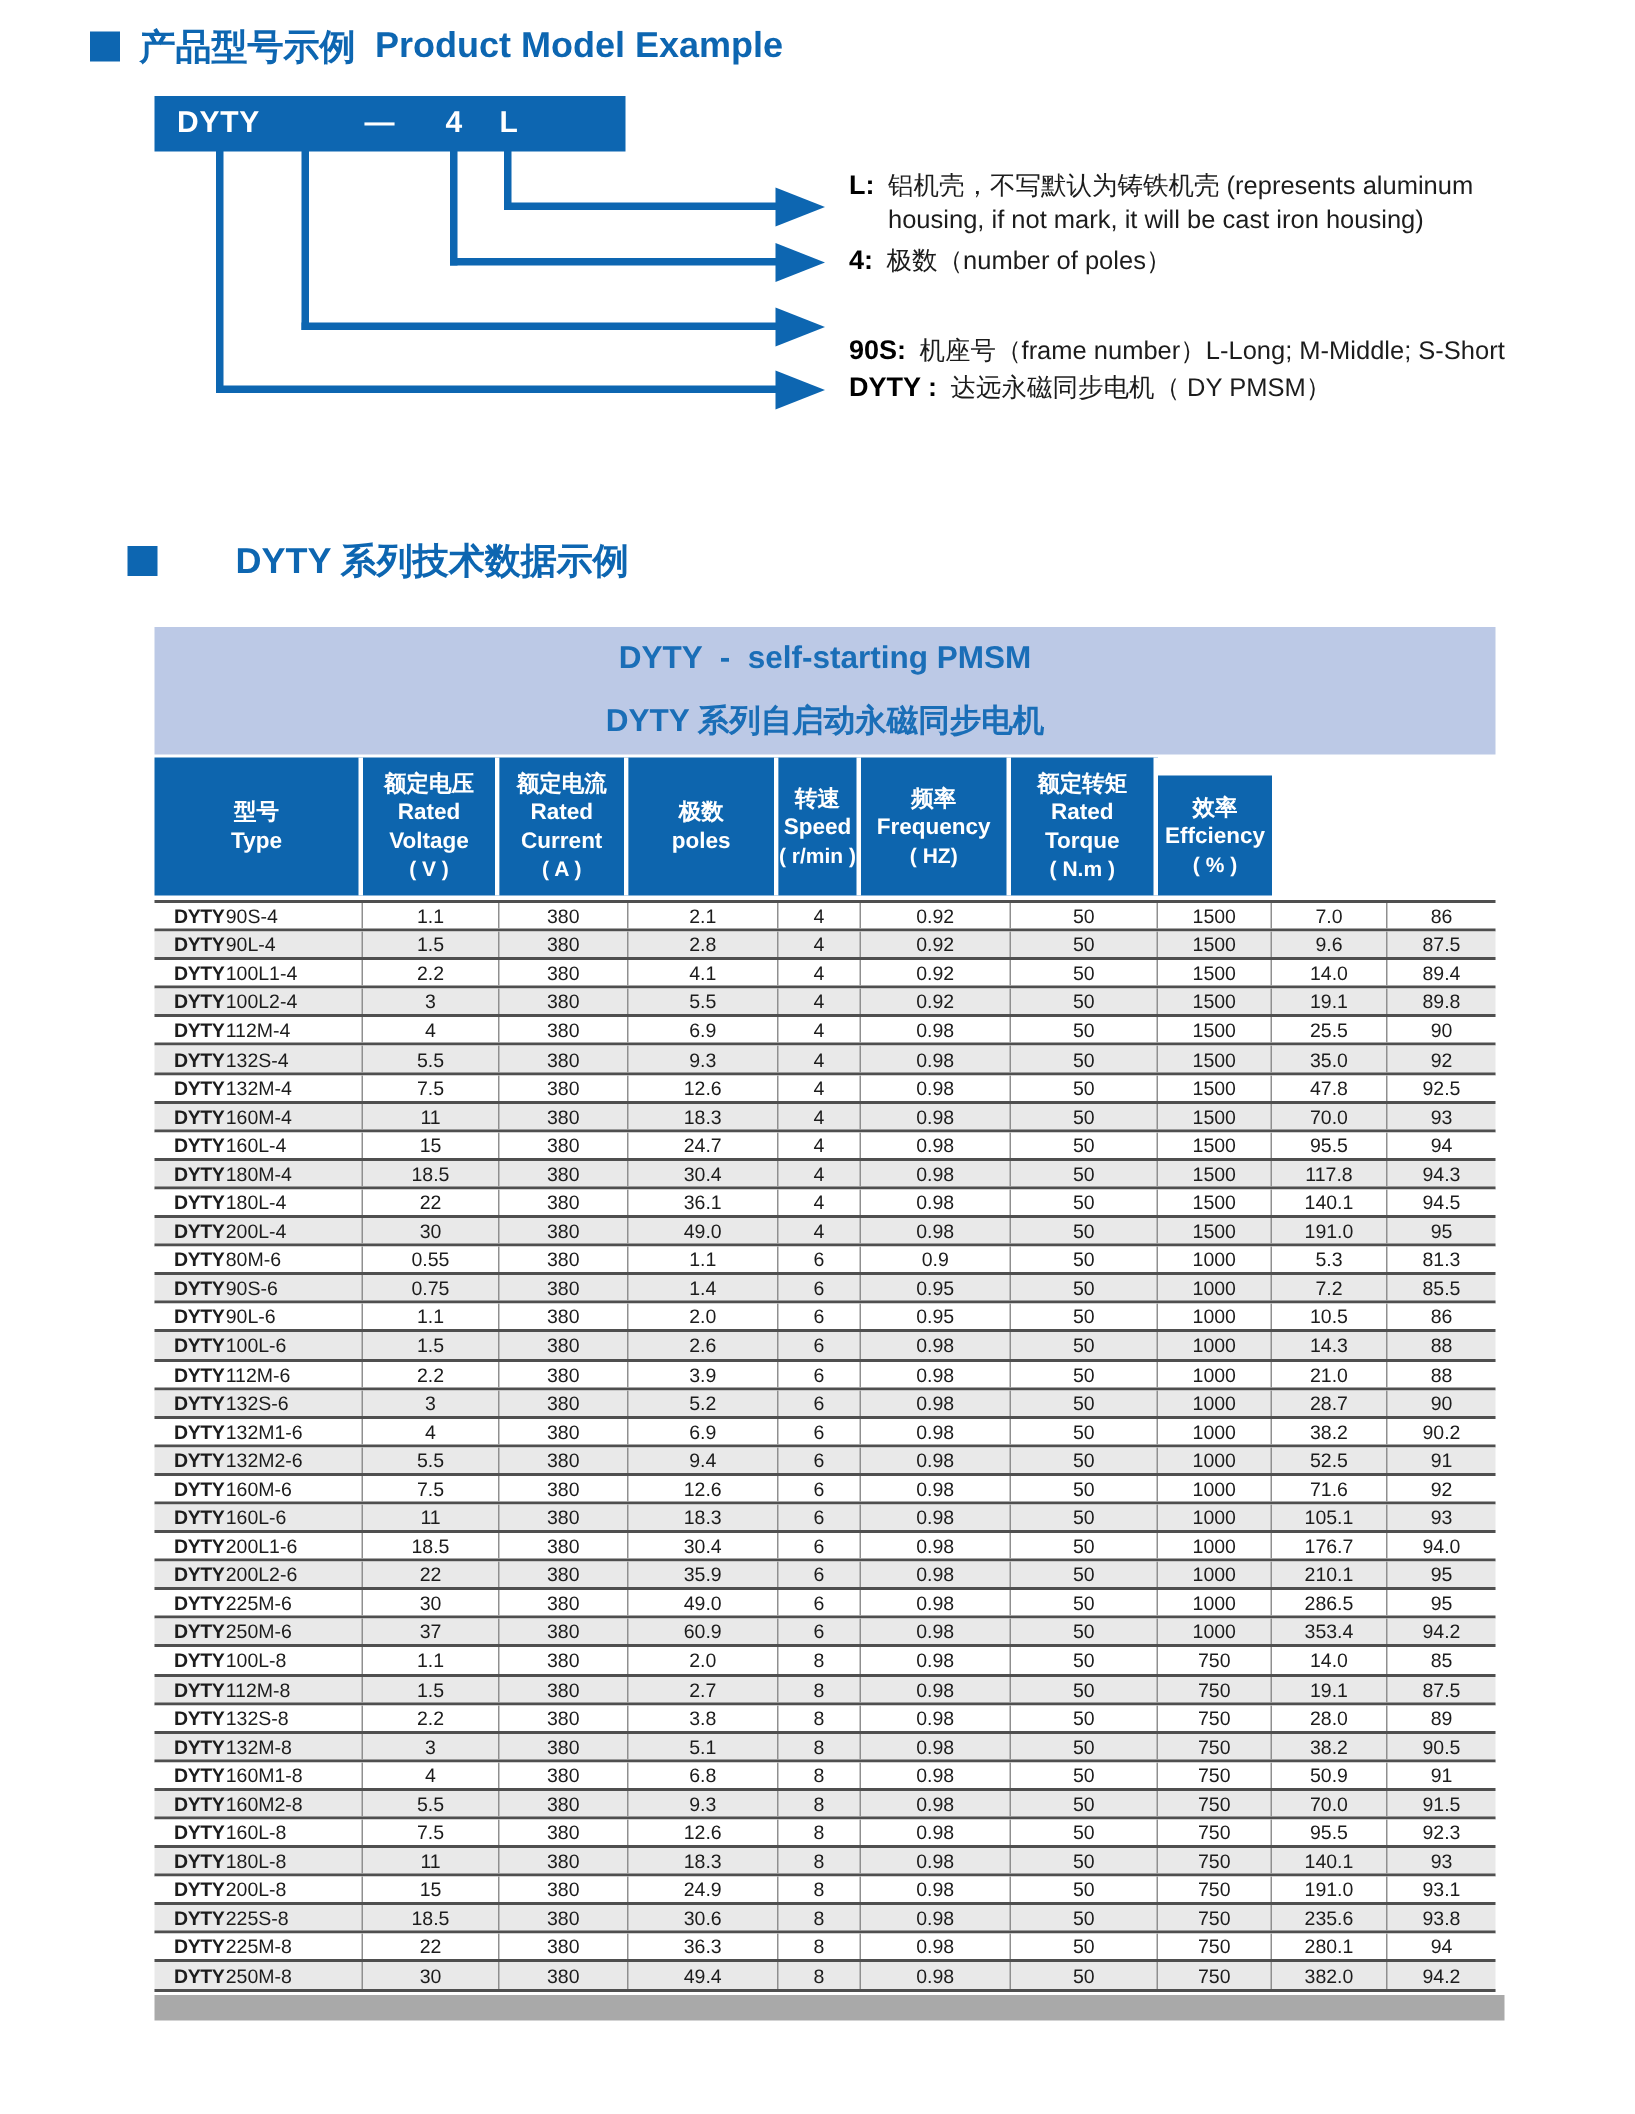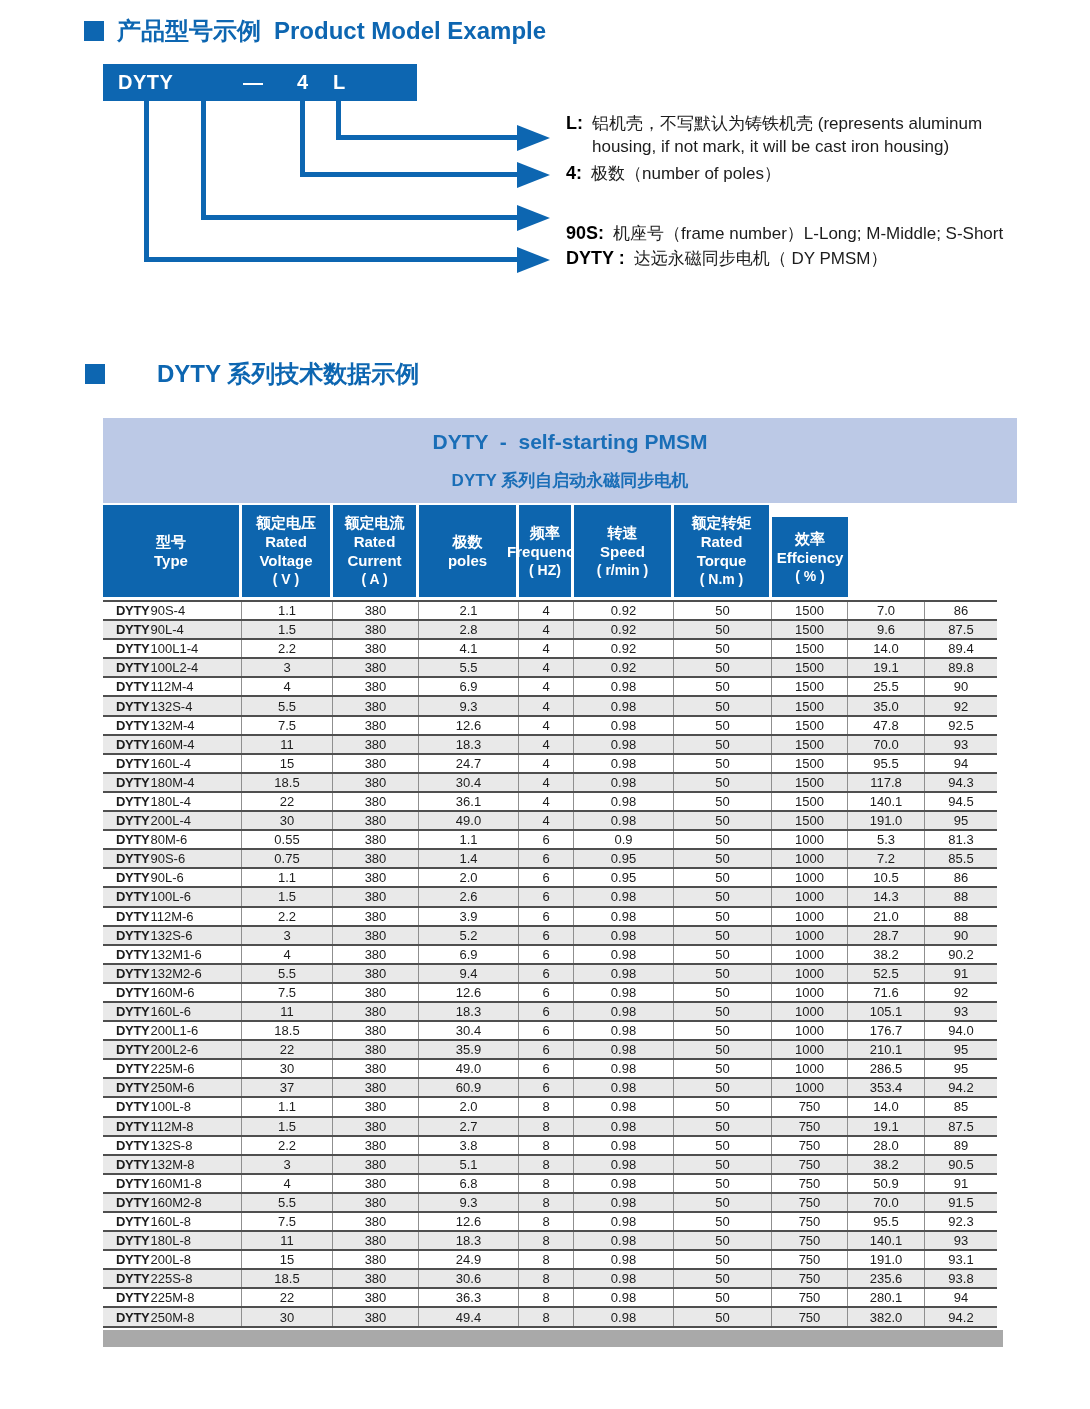--- a/index.html
+++ b/index.html
@@ -23,23 +23,23 @@
 
   
   .callout{position:absolute;left:566px;display:flex;gap:9px;color:#1c1c1c;
     font-size:17px;line-height:23px;align-items:flex-start;}
   .c-prefix{font-weight:bold;color:#000;font-size:18px;white-space:nowrap;}
   .c-body{max-width:445px;}
 
   
   .band{position:absolute;left:103px;top:418px;width:894px;height:85px;background:var(--band);
     display:flex;flex-direction:column;align-items:center;justify-content:center;gap:15px;
-    color:var(--blue2);font-weight:bold;text-align:center;padding-left:20px;}
+    color:var(--blue2);font-weight:bold;text-align:center;}
   .band .l1{font-size:21px;white-space:pre;}
-  .band .l2{font-size:17px;white-space:pre;}
+  .band .l2{font-size:21px;white-space:pre;}
 
   .thead{position:absolute;left:103px;top:505px;width:894px;height:92px;display:grid;
     grid-template-columns:var(--cols);background:#fff;}
   .hcell{background:var(--hblue);border-right:3px solid #fff;display:flex;flex-direction:column;
     align-items:center;justify-content:center;color:#fff;font-weight:bold;text-align:center;
     line-height:19px;box-sizing:border-box;}
   .hcell:last-child{border-right:none;margin-top:12px;}
   .hcell .zh{font-size:15px;}
   .hcell .en{font-size:15px;}
   .hcell .unit{font-size:14px;}
@@ -54,21 +54,21 @@
   .tcell.type{justify-content:flex-start;padding-left:13px;}
   .tcell .mp{font-weight:bold;letter-spacing:-.3px;margin-right:1px;}
 
   .bottom-bar{position:absolute;left:103px;top:1330px;width:900px;height:17px;background:var(--gbar);}
 </style>
 </head>
 <body>
 
 <div class="page">
 
-  <div class="sec-title" style="left:84px;top:15px;">
+  <div class="sec-title" style="left:60px;top:15px;">
     <span class="sq"></span>
     <span>产品型号示例</span>
     <span>Product Model Example</span>
   </div>
 
   <div class="model-box" id="modelBox">
       <span class="model-part" style="left: 15px;">DYTY</span>
       <span class="model-part" style="left: 80px; margin-top: 44px;">90S</span>
       <span class="model-part" style="left: 140px;">—</span>
       <span class="model-part" style="left: 194px;">4</span>
@@ -131,28 +131,28 @@
       <div class="hcell">
         <span class="zh">额定电流</span>
         <span class="en">Rated Current</span>
         <span class="unit">( A )</span>
       </div>
       <div class="hcell">
         <span class="zh">极数</span>
         <span class="en">poles</span>
       </div>
       <div class="hcell">
+        <span class="zh">转速</span>
+        <span class="en">Speed</span>
+        <span class="unit">( r/min )</span>
+      </div>
+      <div class="hcell">
         <span class="zh">频率</span>
         <span class="en">Frequency</span>
         <span class="unit">( HZ)</span>
-      </div>
-      <div class="hcell">
-        <span class="zh">转速</span>
-        <span class="en">Speed</span>
-        <span class="unit">( r/min )</span>
       </div>
       <div class="hcell">
         <span class="zh">额定转矩</span>
         <span class="en">Rated Torque</span>
         <span class="unit">( N.m )</span>
       </div>
       <div class="hcell">
         <span class="zh">效率</span>
         <span class="en">Effciency</span>
         <span class="unit">( % )</span>

